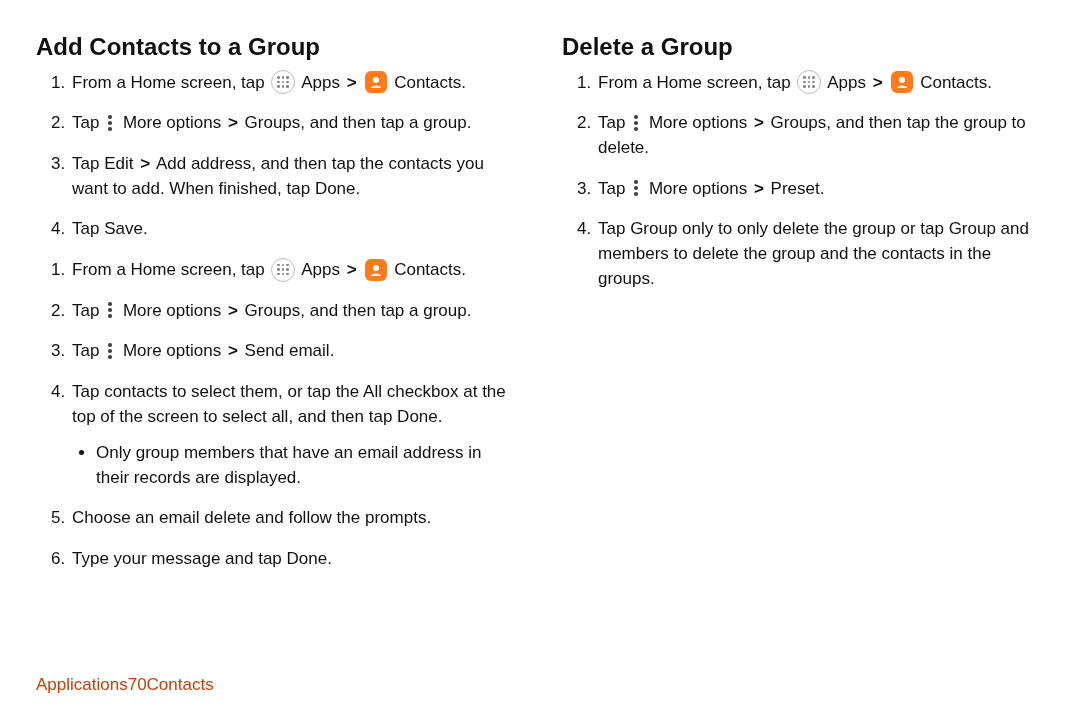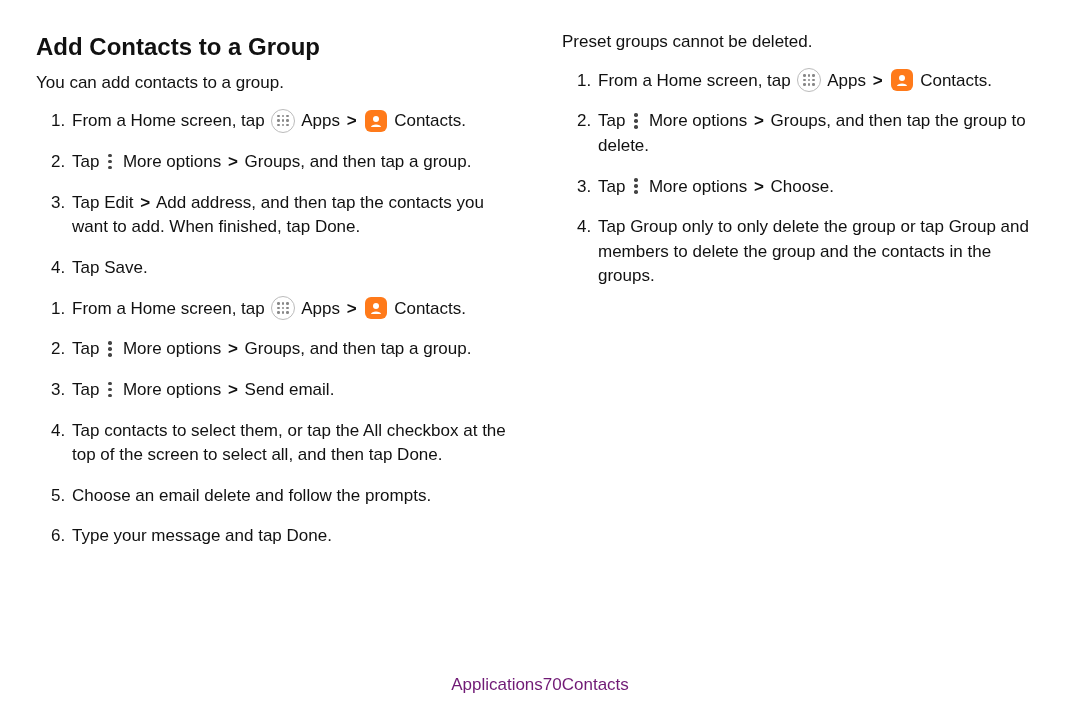--- a/index.html
+++ b/index.html
@@ -99,34 +99,33 @@
   }
   .dots-icon span {
     width: 3.5px; height: 3.5px;
     border-radius: 50%;
     background: #444;
   }
   .footer {
     position: absolute;
     left: 36px; right: 36px; bottom: 22px;
     display: flex;
-    justify-content: center;
+    justify-content: flex-start;
     font-size: 17px;
-    color: #701a75;
+    color: #c2410c;
   }
 </style>
 </head>
 <body>
 
 <div class="page">
   <div class="columns">
 
     <div class="block">
       <h2>Add Contacts to a Group</h2>
-      <p class="intro">You can add contacts to a group.</p>
       <ol class="steps">
         <li>
           <span>From a Home screen, tap</span>
           <span class="icon-wrap">
             <span class="apps-icon">
                 <span class="grid">
                   <span></span>
                   <span></span>
                   <span></span>
                   <span></span>
@@ -225,30 +224,33 @@
           <span class="chev">&gt;</span>
           <span class="b">Send email</span><span>.</span>
         </li>
       </ol>
     </div>
 
     <div class="block">
       <ol class="steps" start="4">
         <li>
           <span>Tap contacts to select them, or tap the </span><span class="b">All</span><span> checkbox at the top of the screen to select all, and then tap </span><span class="b">Done</span><span>.</span>
+          <ul class="sub">
+            <li>Only group members that have an email address in their records are displayed.</li>
+          </ul>
         </li>
         <li>Choose an email delete and follow the prompts.</li>
         <li>
           <span>Type your message and tap </span><span class="b">Done</span><span>.</span>
         </li>
       </ol>
     </div>
 
     <div class="block">
-      <p class="intro">Preset groups cannot be deleted.</p>
+      <h2 class="spaced-top">Delete a Group</h2>
       <ol class="steps">
         <li>
           <span>From a Home screen, tap</span>
           <span class="icon-wrap">
             <span class="apps-icon">
                 <span class="grid">
                   <span></span>
                   <span></span>
                   <span></span>
                   <span></span>
@@ -285,21 +287,21 @@
         </li>
         <li>
           <span>Tap</span>
           <span class="dots-icon">
               <span></span>
               <span></span>
               <span></span>
             </span>
           <span class="b">More options</span>
           <span class="chev">&gt;</span>
-          <span class="b">Choose</span><span>.</span>
+          <span class="b">Preset</span><span>.</span>
         </li>
         <li>
           <span>Tap </span><span class="b">Group only</span><span> to only delete the group or tap </span><span class="b">Group and members</span><span> to delete the group and the contacts in the groups.</span>
         </li>
       </ol>
     </div>
 
   </div>
 
   <div class="footer">

